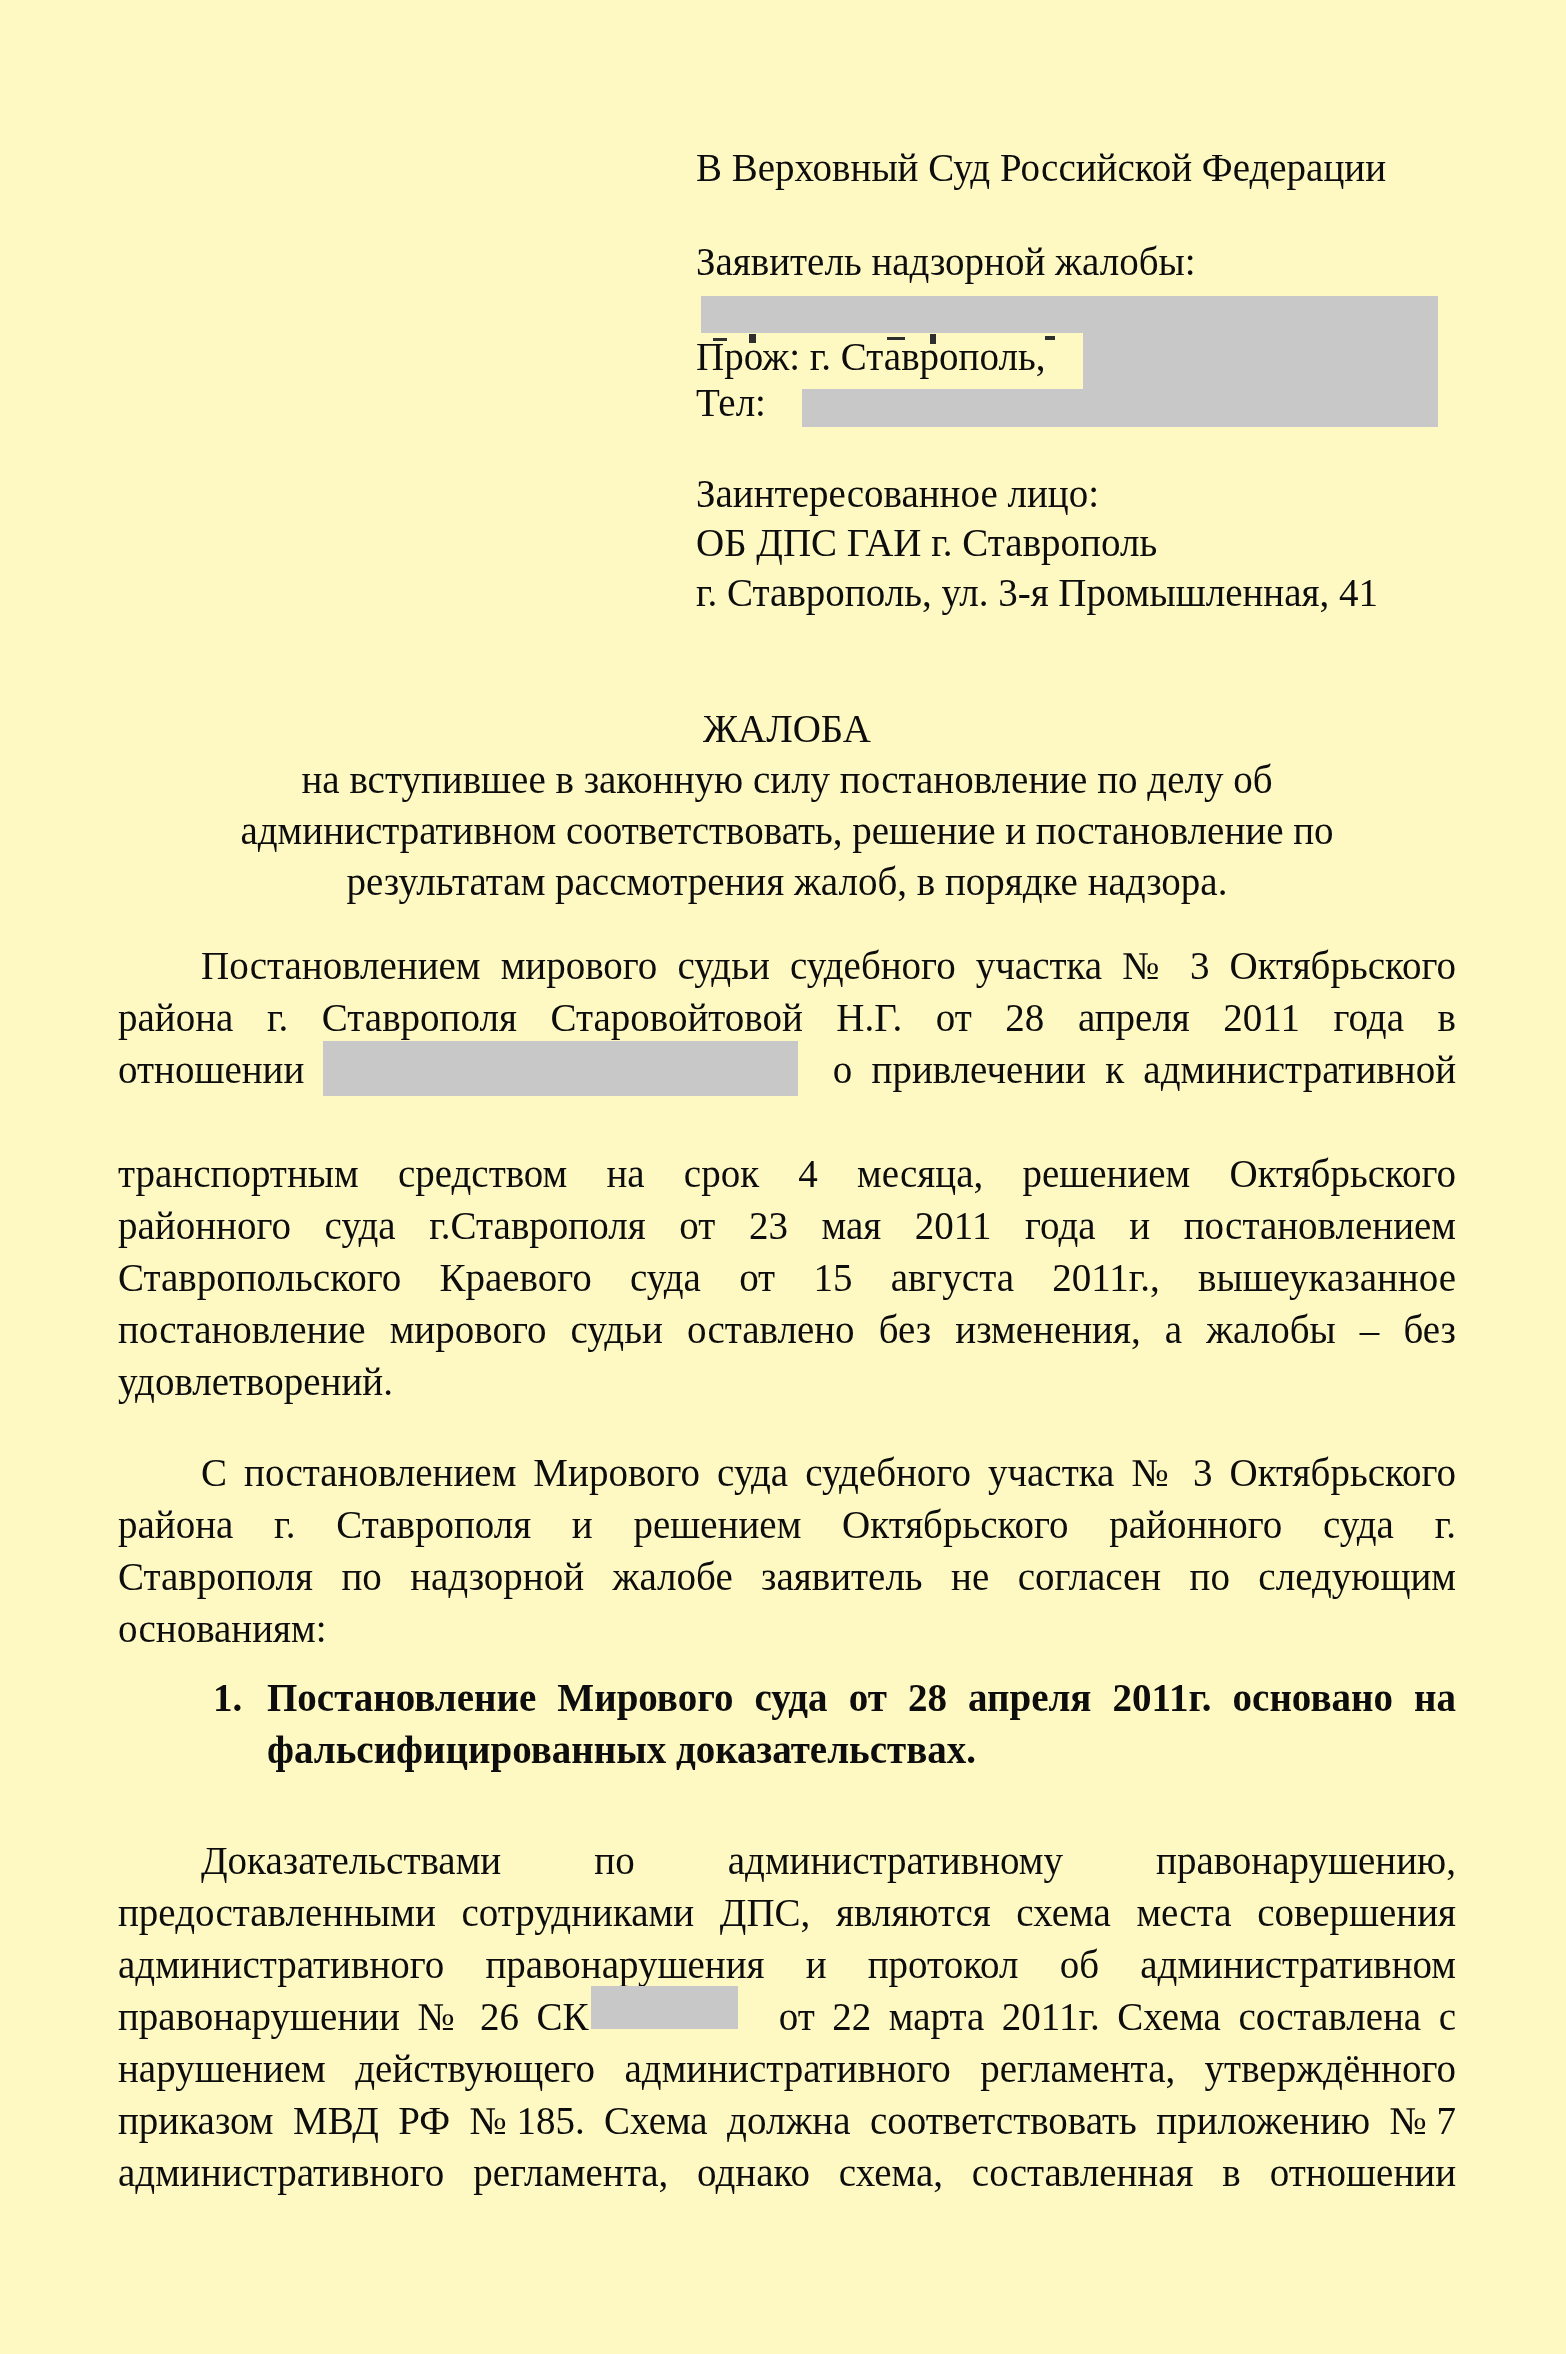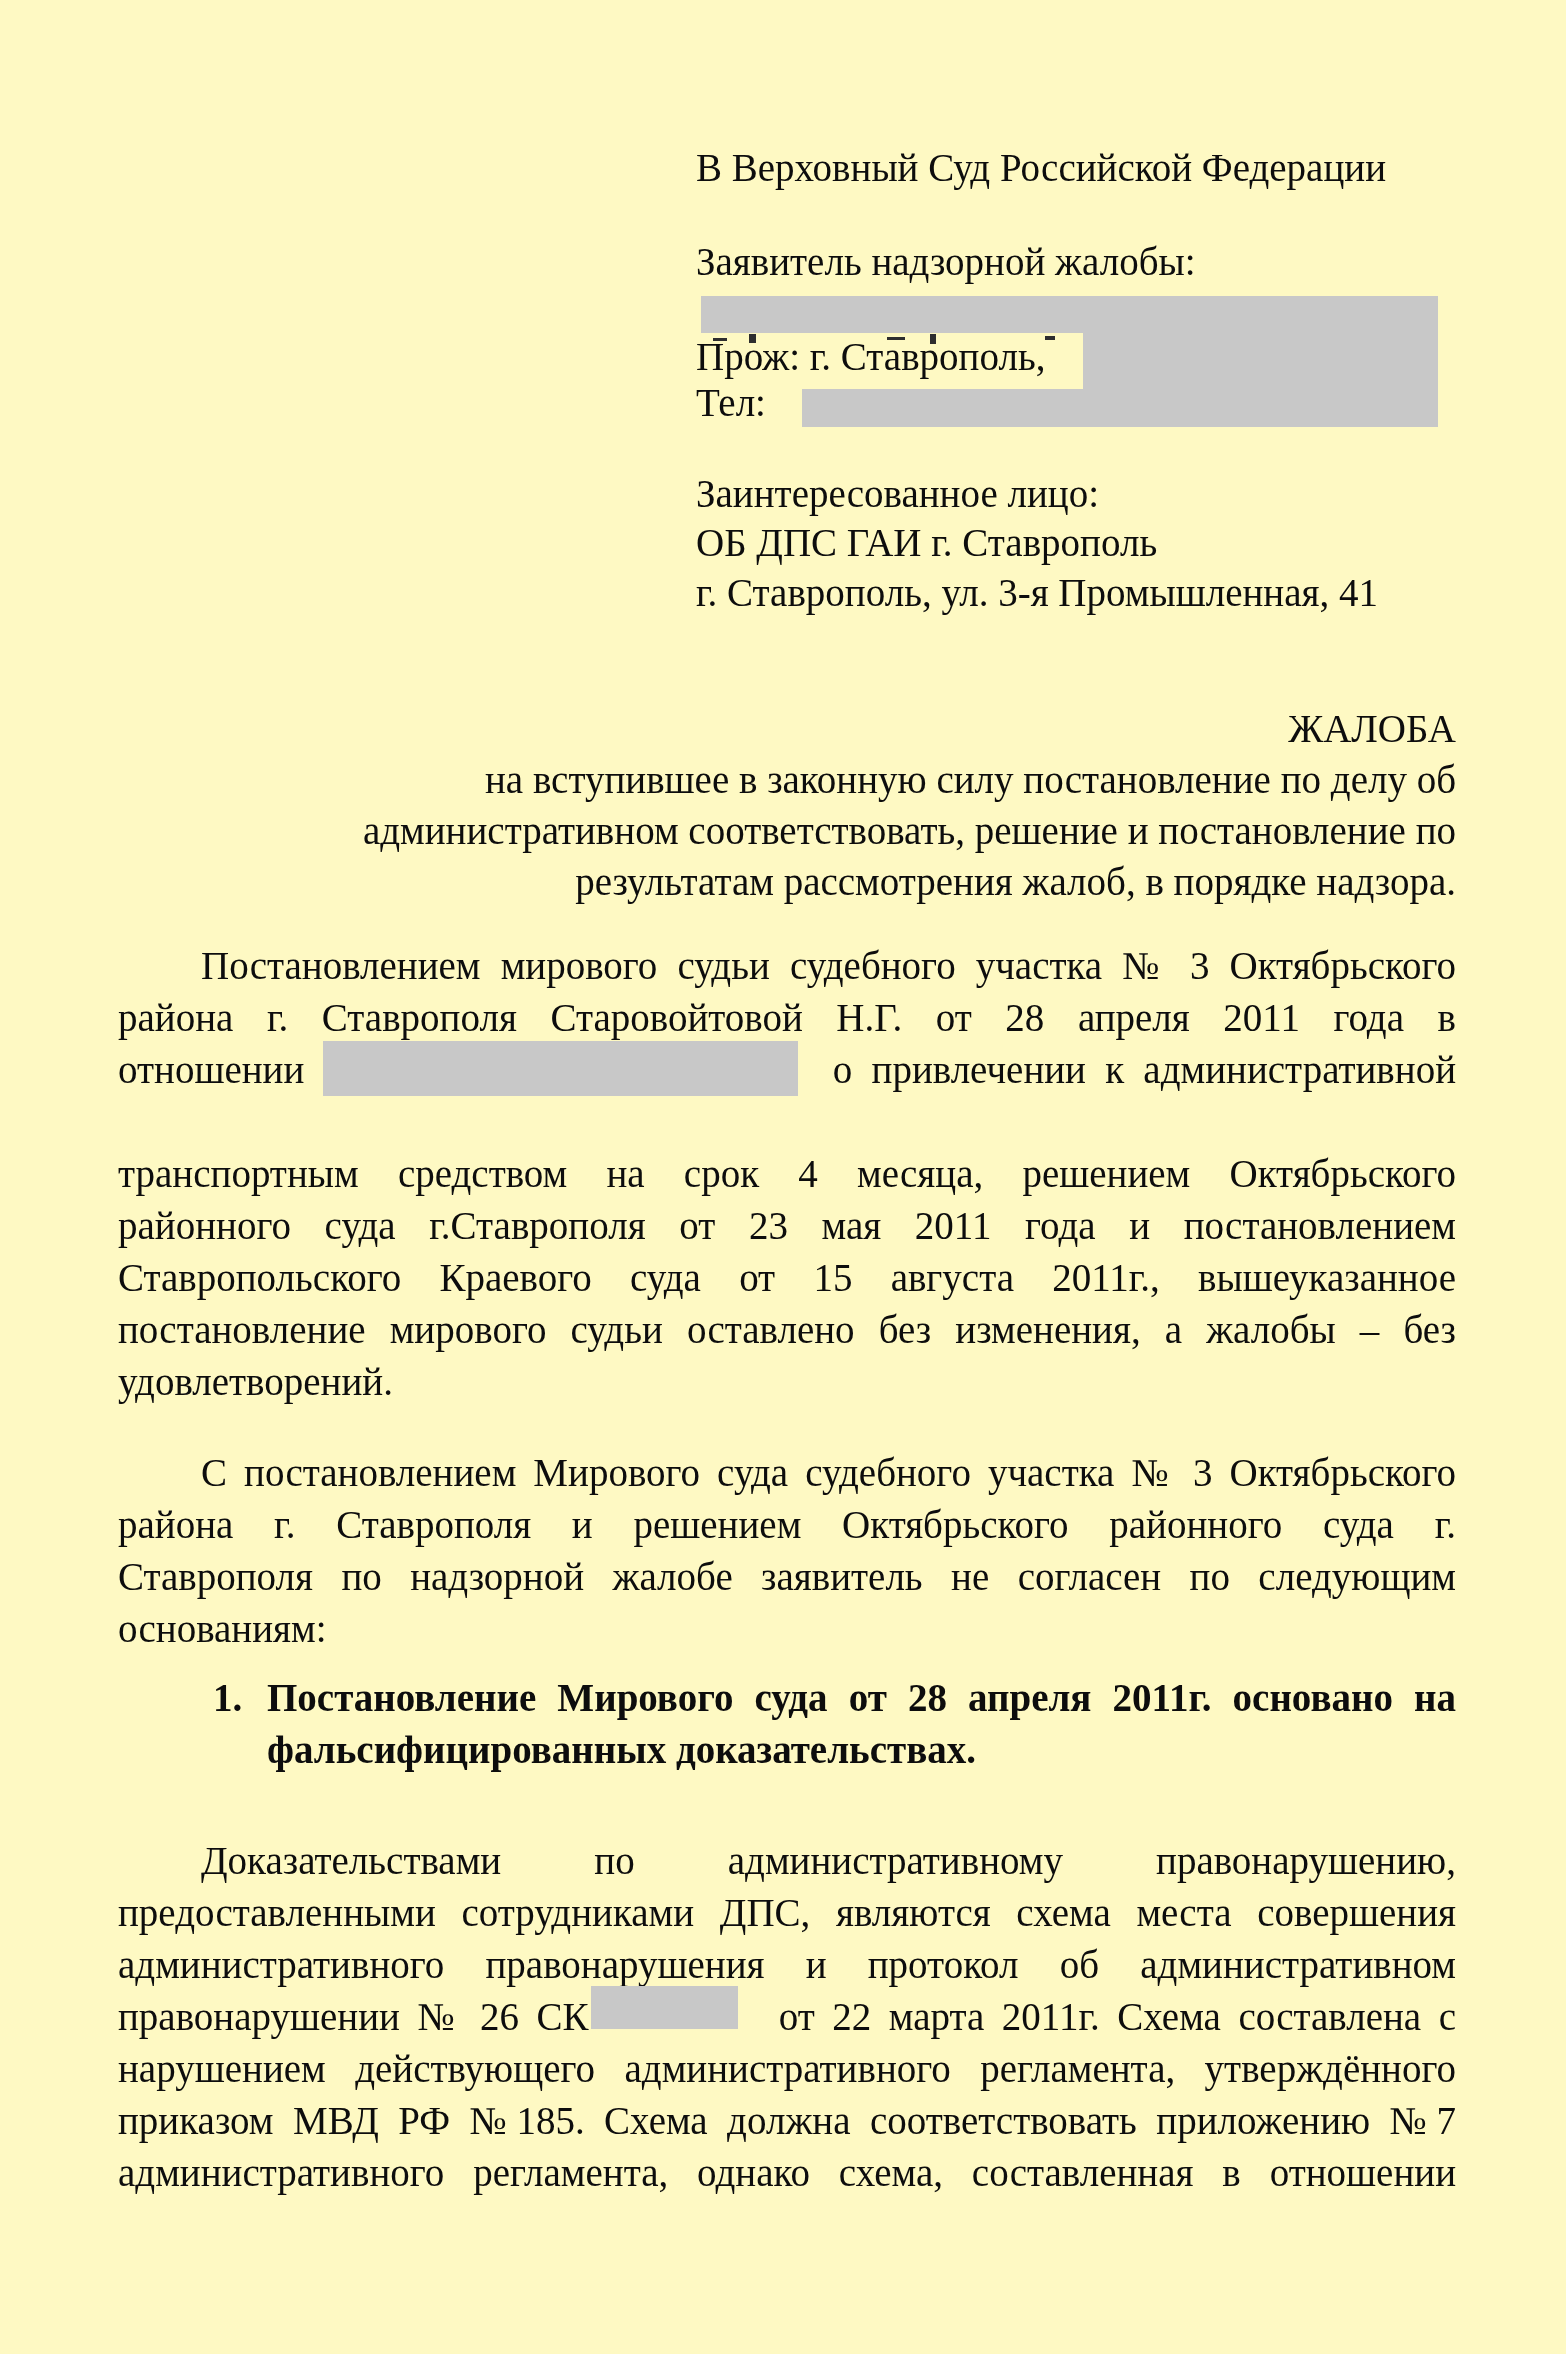--- a/index.html
+++ b/index.html
@@ -11,21 +11,21 @@
     color:#0d0d0d;
     overflow:hidden;
   }
   .ln{
     position:absolute;left:118px;width:1338px;
     height:52px;line-height:52px;font-size:39px;
     white-space:normal;
   }
   .just{text-align:justify;text-align-last:justify;}
   .hdr{left:696px;width:772px;height:49px;line-height:49px;white-space:nowrap;}
-  .ctr{text-align:right;}
+  .ctr{text-align:center;}
   .ind{text-indent:83px;font-family:Liberation Serif, serif;}
   .bold{font-weight:bold;}
   .item-line{padding-left:149px;width:1189px;}
   .item-num{position:absolute;left:95px;top:0;font-weight:bold;}
   .redact{position:absolute;background:#c8c8c8;}
   .spacer{display:inline-block;height:2px;vertical-align:baseline;}
   .sp-a{width:490px;}
   .sp-b{width:155px;}
   .remnant{position:absolute;background:#2e2e2e;}
 </style>

